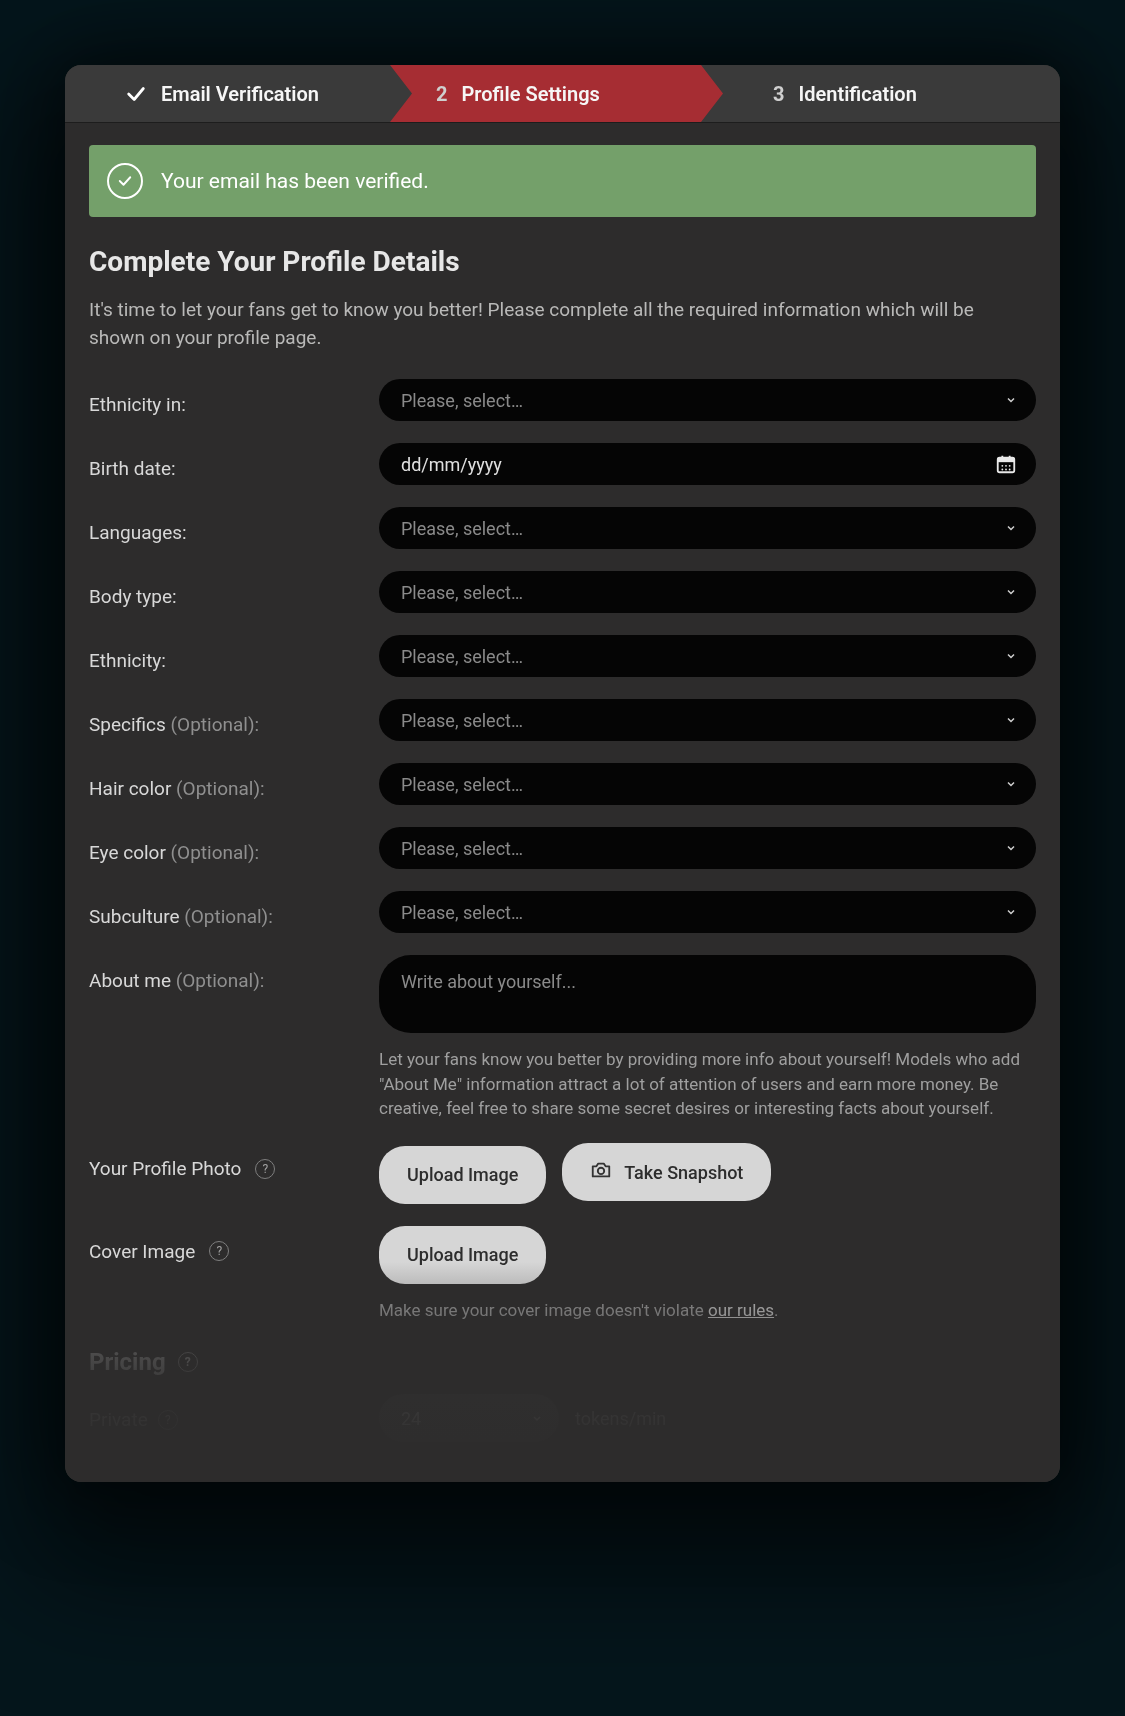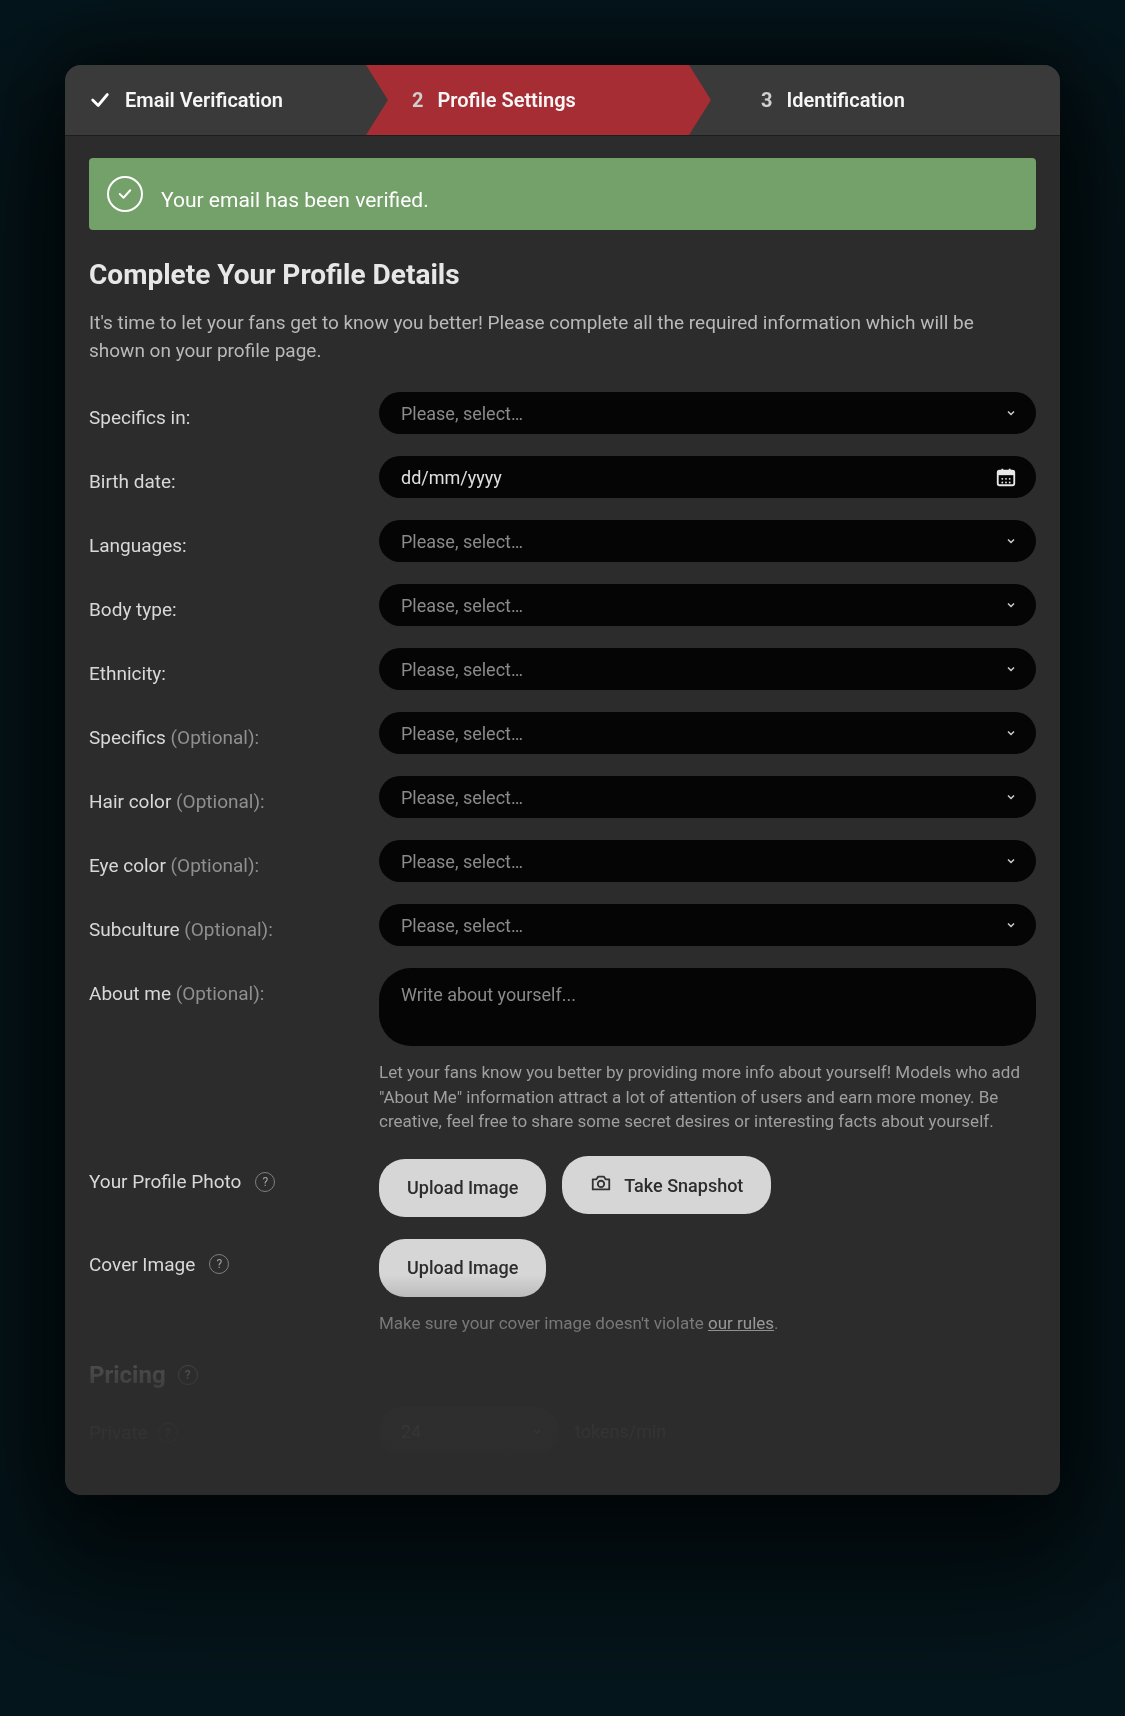--- a/index.html
+++ b/index.html
@@ -36,24 +36,25 @@
     box-shadow:
       0 60px 120px 40px var(--shadow),
       0 0 80px 10px var(--shadow);
     position:relative;
     color:var(--text);
   }
 
   
   .stepper{
     display:flex;
-    height:71px;
+    height:58px;
     background:var(--step-strip);
     border-bottom:1px solid #1d1d1d;
     position:relative;
+    padding-left:36px;
   }
   .step{
     flex:1 1 0;
     display:flex;
     align-items:center;
     gap:14px;
     padding:0 24px;
     font-size:20px;
     font-weight:600;
     color:var(--text);
@@ -81,21 +82,21 @@
   .content{
     padding:22px 24px 0 24px;
     position:relative;
   }
   .banner{
     background:var(--green);
     color:#fff;
     border-radius:4px;
     padding:18px 22px 18px 18px;
     display:flex;
-    align-items:flex-end;
+    align-items:center;
     gap:18px;
     font-size:21px;
   }
   .banner .banner-icon{
     width:36px;height:36px;
     border:2px solid #fff;border-radius:50%;
     display:flex;align-items:center;justify-content:center;
     flex:0 0 36px;
   }
   h1.page-title{
@@ -254,21 +255,21 @@
             <polyline points="5 12 10 17 19 7"></polyline>
           </svg>
       </span>
       <span>Your email has been verified.</span>
     </div>
 
     <h1 class="page-title">Complete Your Profile Details</h1>
     <p class="intro">It's time to let your fans get to know you better! Please complete all the required information which will be shown on your profile page.</p>
 
     <div class="row">
-      <div class="label-col">Specifics in:</div>
+      <div class="label-col">Ethnicity in:</div>
       <div class="field-col">
         <div class="pill">
           <span>Please, select…</span>
           <span class="caret">
             <svg viewBox="0 0 24 24" width="12" height="12" fill="none" stroke="currentColor" stroke-width="3">
                 <polyline points="6 9 12 15 18 9"></polyline>
               </svg>
           </span>
         </div>
       </div>

